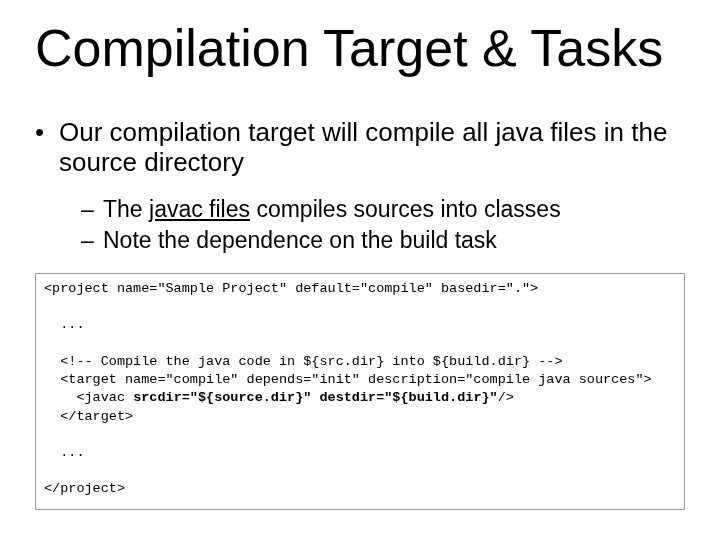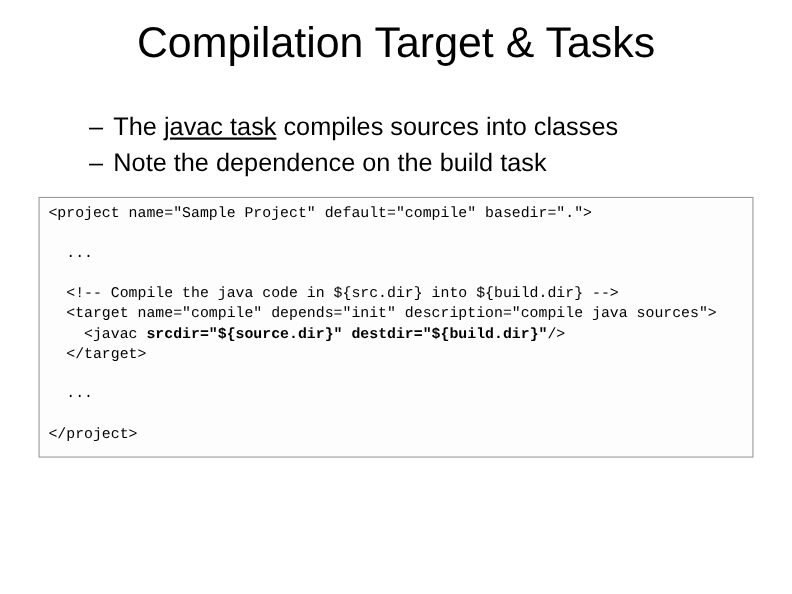--- a/index.html
+++ b/index.html
@@ -11,22 +11,22 @@
     font-family: Arial, Helvetica, sans-serif;
     color: #000;
   }
   .slide {
     box-sizing: border-box;
     width: 720px;
     height: 540px;
     padding: 0 35px 0 35px;
   }
   .title {
-    font-size: 39px;
-    text-align: center;
+    font-size: 52px;
+    text-align: left;
     margin: 18px 0 40px 0;
     font-weight: normal;
   }
   .bullet1 {
     font-size: 26px;
     line-height: 1.15;
     margin: 0 0 18px 0;
     padding-left: 24px;
     position: relative;
   }
@@ -66,23 +66,24 @@
   }
   .codebox b { font-weight: bold; }
 </style>
 </head>
 <body>
 
 <div class="slide">
 
   <h1 class="title">Compilation Target &amp; Tasks</h1>
 
+  <div class="bullet1">Our compilation target will compile all java files in the source directory</div>
 
   <div class="bullet2">
-    <span>The </span><a href="#" class="link">javac task</a><span> compiles sources into classes</span>
+    <span>The </span><a href="#" class="link">javac files</a><span> compiles sources into classes</span>
   </div>
 
   <div class="bullet2">Note the dependence on the build task</div>
 
   <div class="codebox"><span>&lt;project name="Sample Project" default="compile" basedir="."&gt;</span>
 <span></span>
 <span>  ...</span>
 <span></span>
 <span>  &lt;!-- Compile the java code in ${src.dir} into ${build.dir} --&gt;</span>
 <span>  &lt;target name="compile" depends="init" description="compile java sources"&gt;</span>

